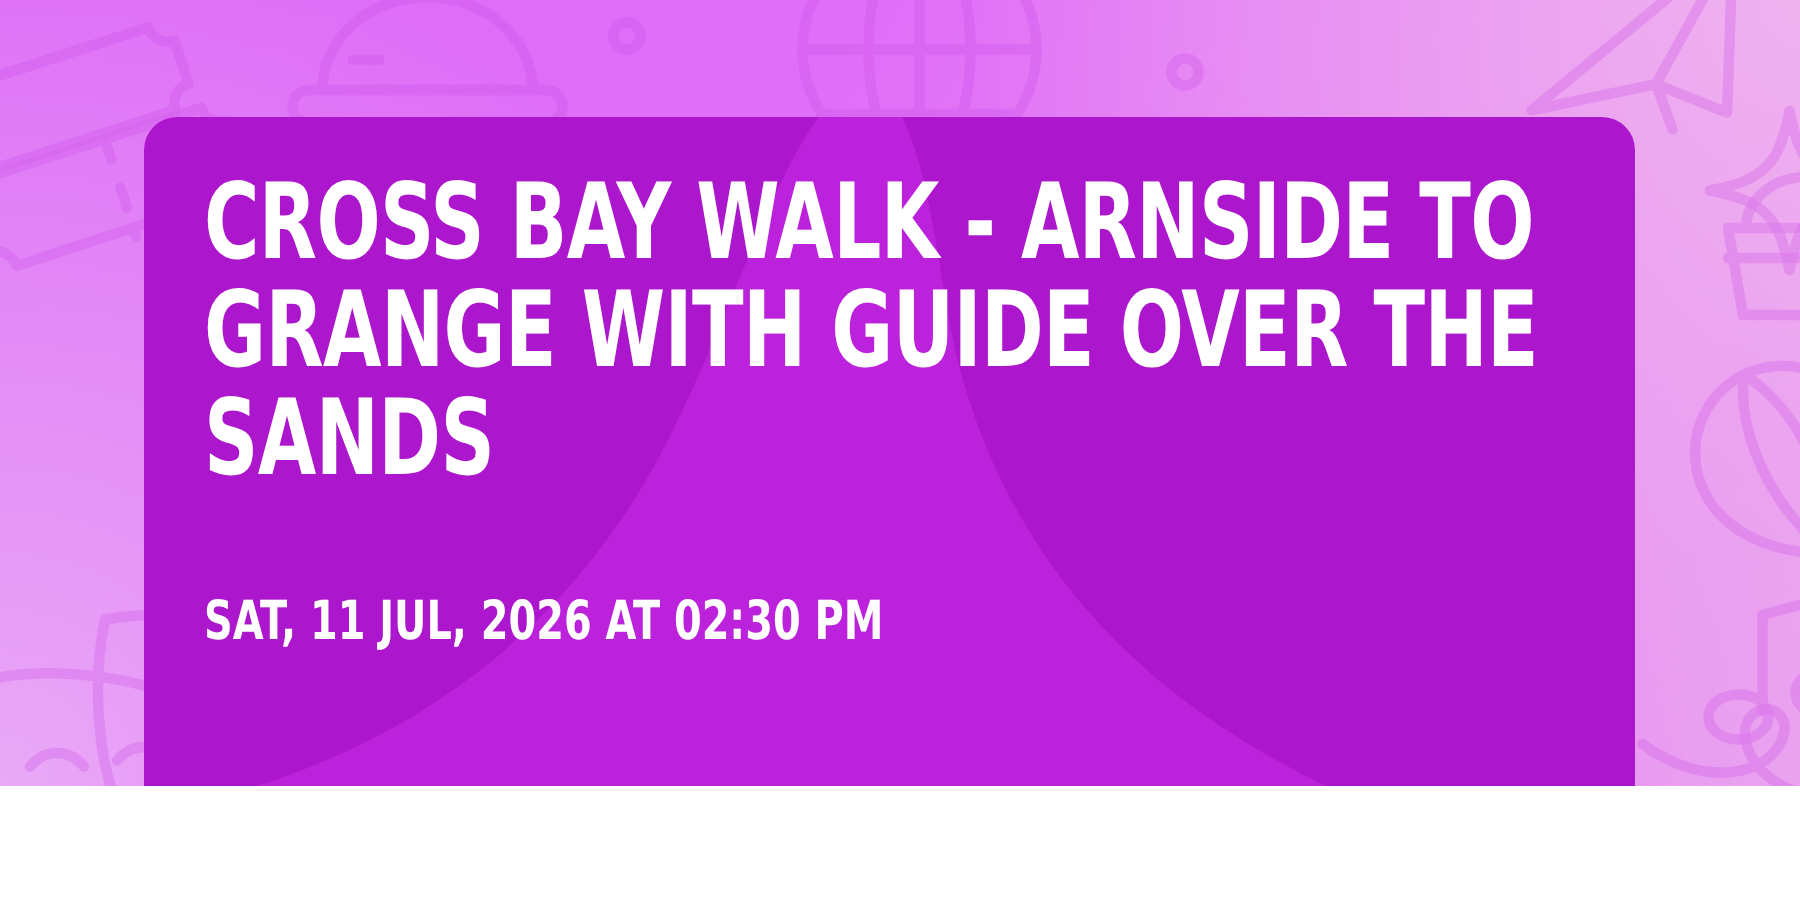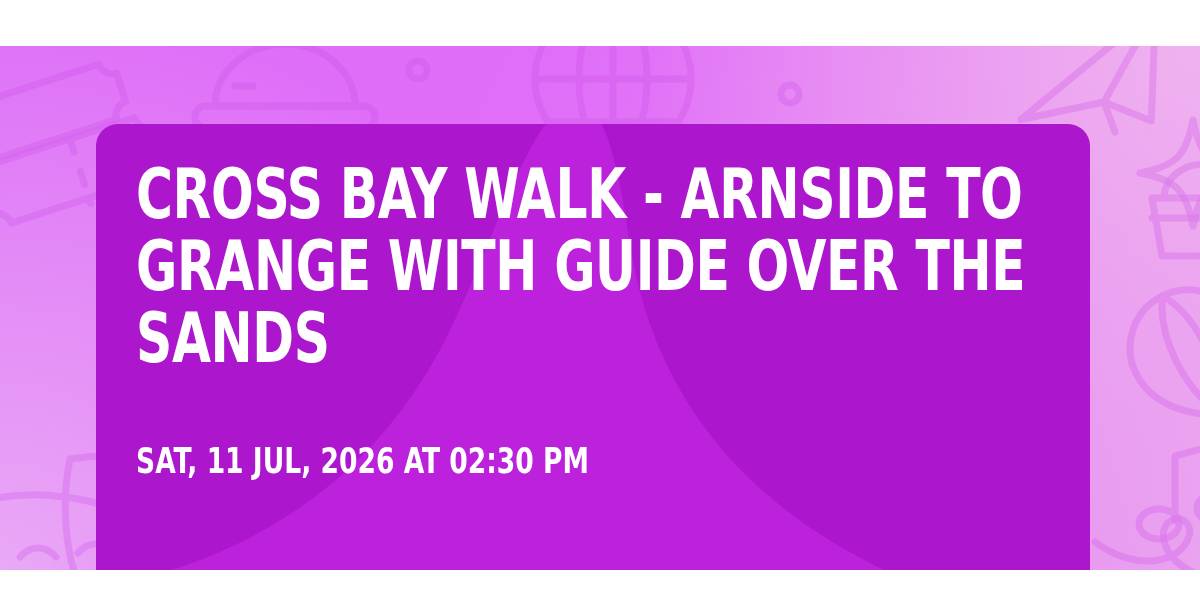--- a/index.html
+++ b/index.html
@@ -6,21 +6,20 @@
     margin: 0;
     padding: 0;
     background: #ffffff;
   }
   #banner {
     position: relative;
     width: 1200px;
     height: 524px;
     overflow: hidden;
     font-family: "Liberation Sans", sans-serif;
-    margin-top: 46px;
   }
 
   
   .bg {
     position: absolute;
     inset: 0;
     background:
       radial-gradient(circle at 100% 0%, #efb2ef 0%, rgba(239,178,239,0) 42%),
       radial-gradient(circle at 0% 100%, #e9a9f6 0%, rgba(233,169,246,0) 45%),
       linear-gradient(118deg, #dd6cf7 0%, #e06ef8 38%, #e583f4 70%, #e9a2ef 100%);

